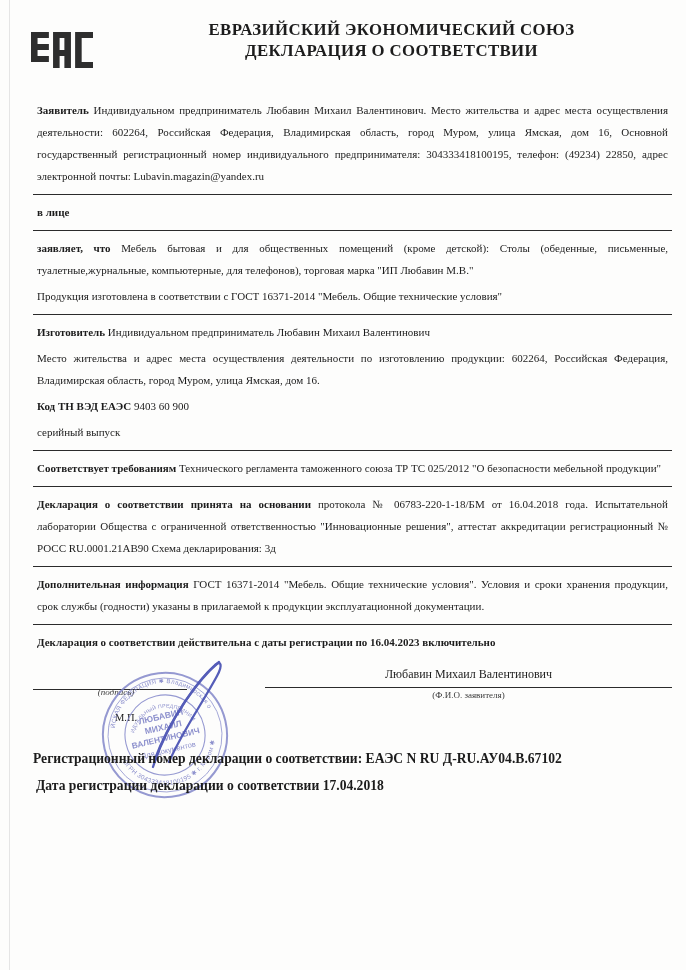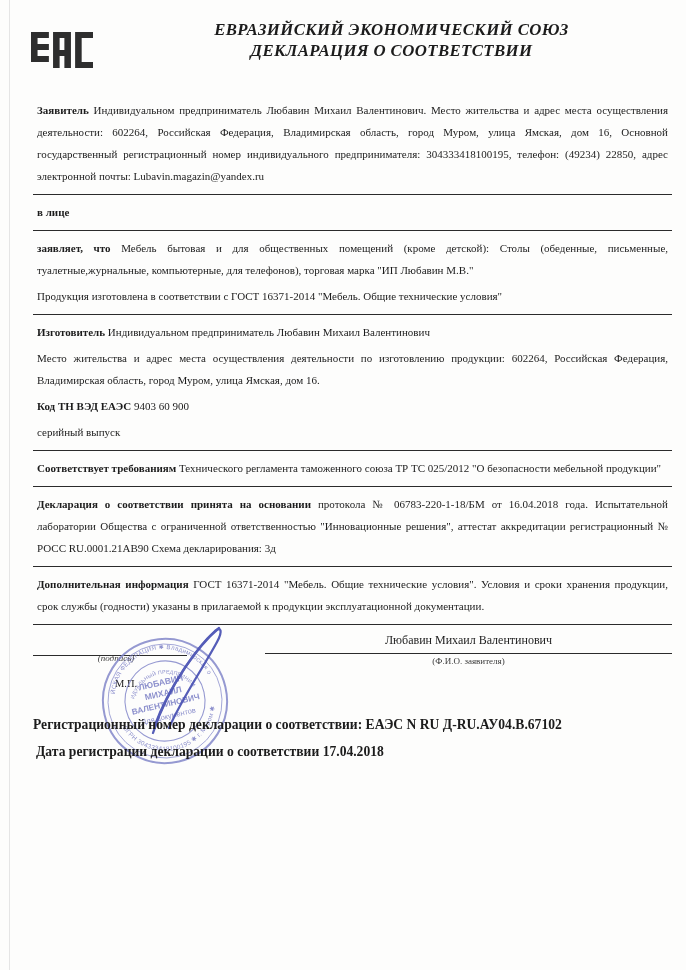--- a/index.html
+++ b/index.html
@@ -7,21 +7,21 @@
     width:686px;height:970px;
     background:#fdfdfc;
     font-family:"Liberation Serif","DejaVu Serif",serif;
     color:#1c1c1c;
     position:relative;
     overflow:hidden;
   }
   .scan-edge{position:absolute;left:9px;top:0;width:1px;height:100%;background:#d9d9d9;opacity:.65;}
   .doc{position:relative;padding:0 14px 0 33px;}
   
-  .hdr{position:relative;height:93px;font-style:italic;}
+  .hdr{position:relative;height:93px;}
   .eac{position:absolute;left:-2px;top:20px;width:62px;height:60px;}
   .eac path{fill:#2e2e2e;}
   .titles{padding-top:19px;margin-left:78px;text-align:center;}
   .titles div{font-weight:bold;font-size:16.8px;line-height:21px;letter-spacing:.4px;}
   
   .sec{padding:2px 0 2px 0;}
   .sec p{margin:4px;font-size:11px;line-height:22px;text-align:justify;}
   .sec p.noj{text-align:left;font-family:Liberation Serif, serif;}
   .lbl{font-weight:bold;}
   .hr{border:none;border-top:1.2px solid #2b2b2b;margin:1px 0 0 0;height:0;}
@@ -93,20 +93,23 @@
   <div class="sec">
     <p><b class="lbl">Декларация о соответствии принята на основании</b> <span>протокола № 06783-220-1-18/БМ от 16.04.2018 года. Испытательной лаборатории Общества с ограниченной ответственностью "Инновационные решения", аттестат аккредитации регистрационный № РОСС RU.0001.21АВ90 Схема декларирования: 3д</span></p>
   </div>
   <hr class="hr">
 
   <div class="sec">
     <p><b class="lbl">Дополнительная информация</b> <span>ГОСТ 16371-2014 "Мебель. Общие технические условия". Условия и сроки хранения продукции, срок службы (годности) указаны в прилагаемой к продукции эксплуатационной документации.</span></p>
   </div>
   <hr class="hr">
 
+  <div class="sec">
+    <p class="noj"><b class="lbl">Декларация о соответствии действительна с даты регистрации по 16.04.2023 включительно</b></p>
+  </div>
 
   <div class="sigzone">
     <div class="sigline left"></div>
     <div class="sig-cap podp">(подпись)</div>
     <div class="mp">М.П.</div>
 
     <div class="sig-name">Любавин Михаил Валентинович</div>
     <div class="sigline right"></div>
     <div class="sig-cap fio">(Ф.И.О. заявителя)</div>
 

